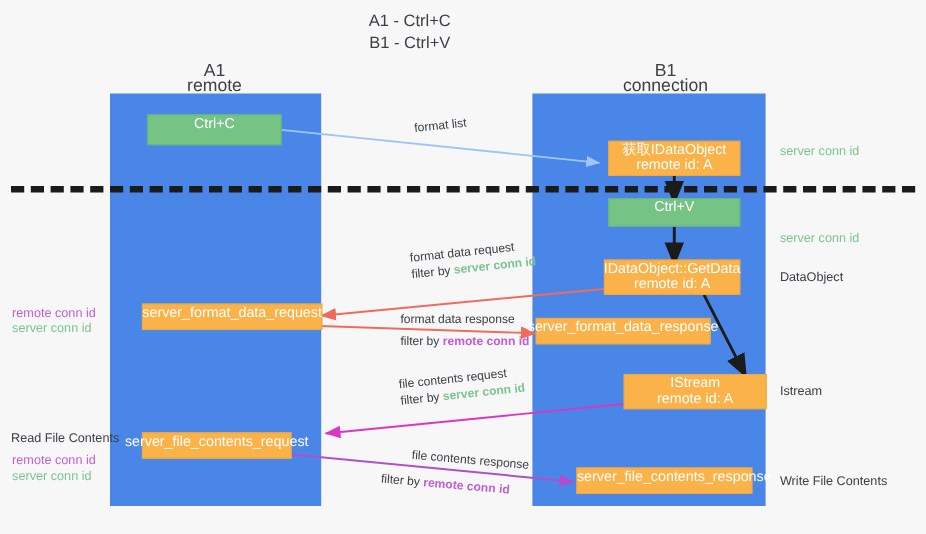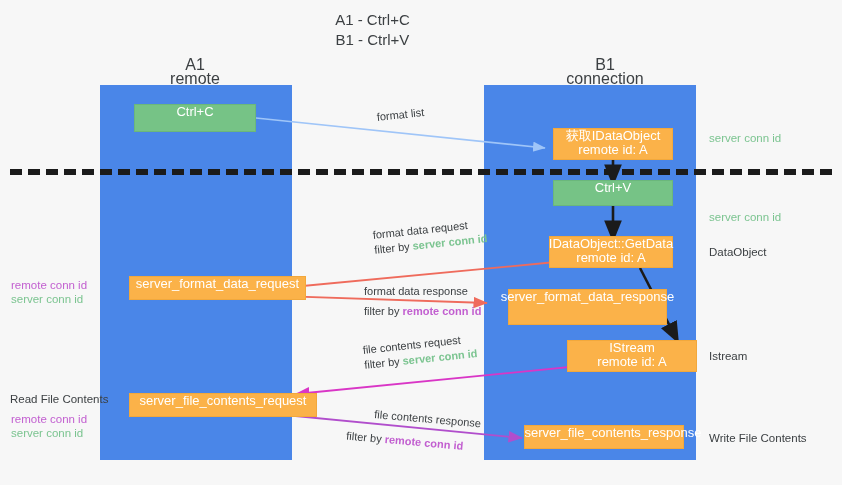--- a/index.html
+++ b/index.html
@@ -162,34 +162,34 @@
 
   <div class="node green" style="left:553px; top:180px; width:120px; height:26px;">
     <span>Ctrl+V</span>
   </div>
 
   <div class="node orange" style="left:549px; top:236px; width:124px; height:32px;">
     <span>IDataObject::GetData</span>
     <span>remote id: A</span>
   </div>
 
-  <div class="node orange" style="left:129px; top:276px; width:177px; height:24px;">
+  <div class="node orange" style="left:129px; top:276px; width:164px; height:24px;">
     <span>server_format_data_request</span>
   </div>
 
-  <div class="node orange" style="left:487px; top:289px; width:159px; height:36px;margin-left:21px;">
+  <div class="node orange" style="left:487px; top:289px; width:159px; height:24px;">
     <span>server_format_data_response</span>
   </div>
 
   <div class="node orange" style="left:567px; top:340px; width:130px; height:32px;">
     <span>IStream</span>
     <span>remote id: A</span>
   </div>
 
-  <div class="node orange" style="left:129px; top:393px; width:188px; height:24px;">
+  <div class="node orange" style="left:129px; top:393px; width:136px; height:24px;">
     <span>server_file_contents_request</span>
   </div>
 
   <div class="node orange" style="left:524px; top:425px; width:160px; height:24px;padding-left:18px;">
     <span>server_file_contents_response</span>
   </div>
 
   <div class="side-label green-txt" style="left:709px; top:131px;">server conn id</div>
   <div class="side-label green-txt" style="left:709px; top:210px;">server conn id</div>
   <div class="side-label" style="left:709px; top:245px;">DataObject</div>

